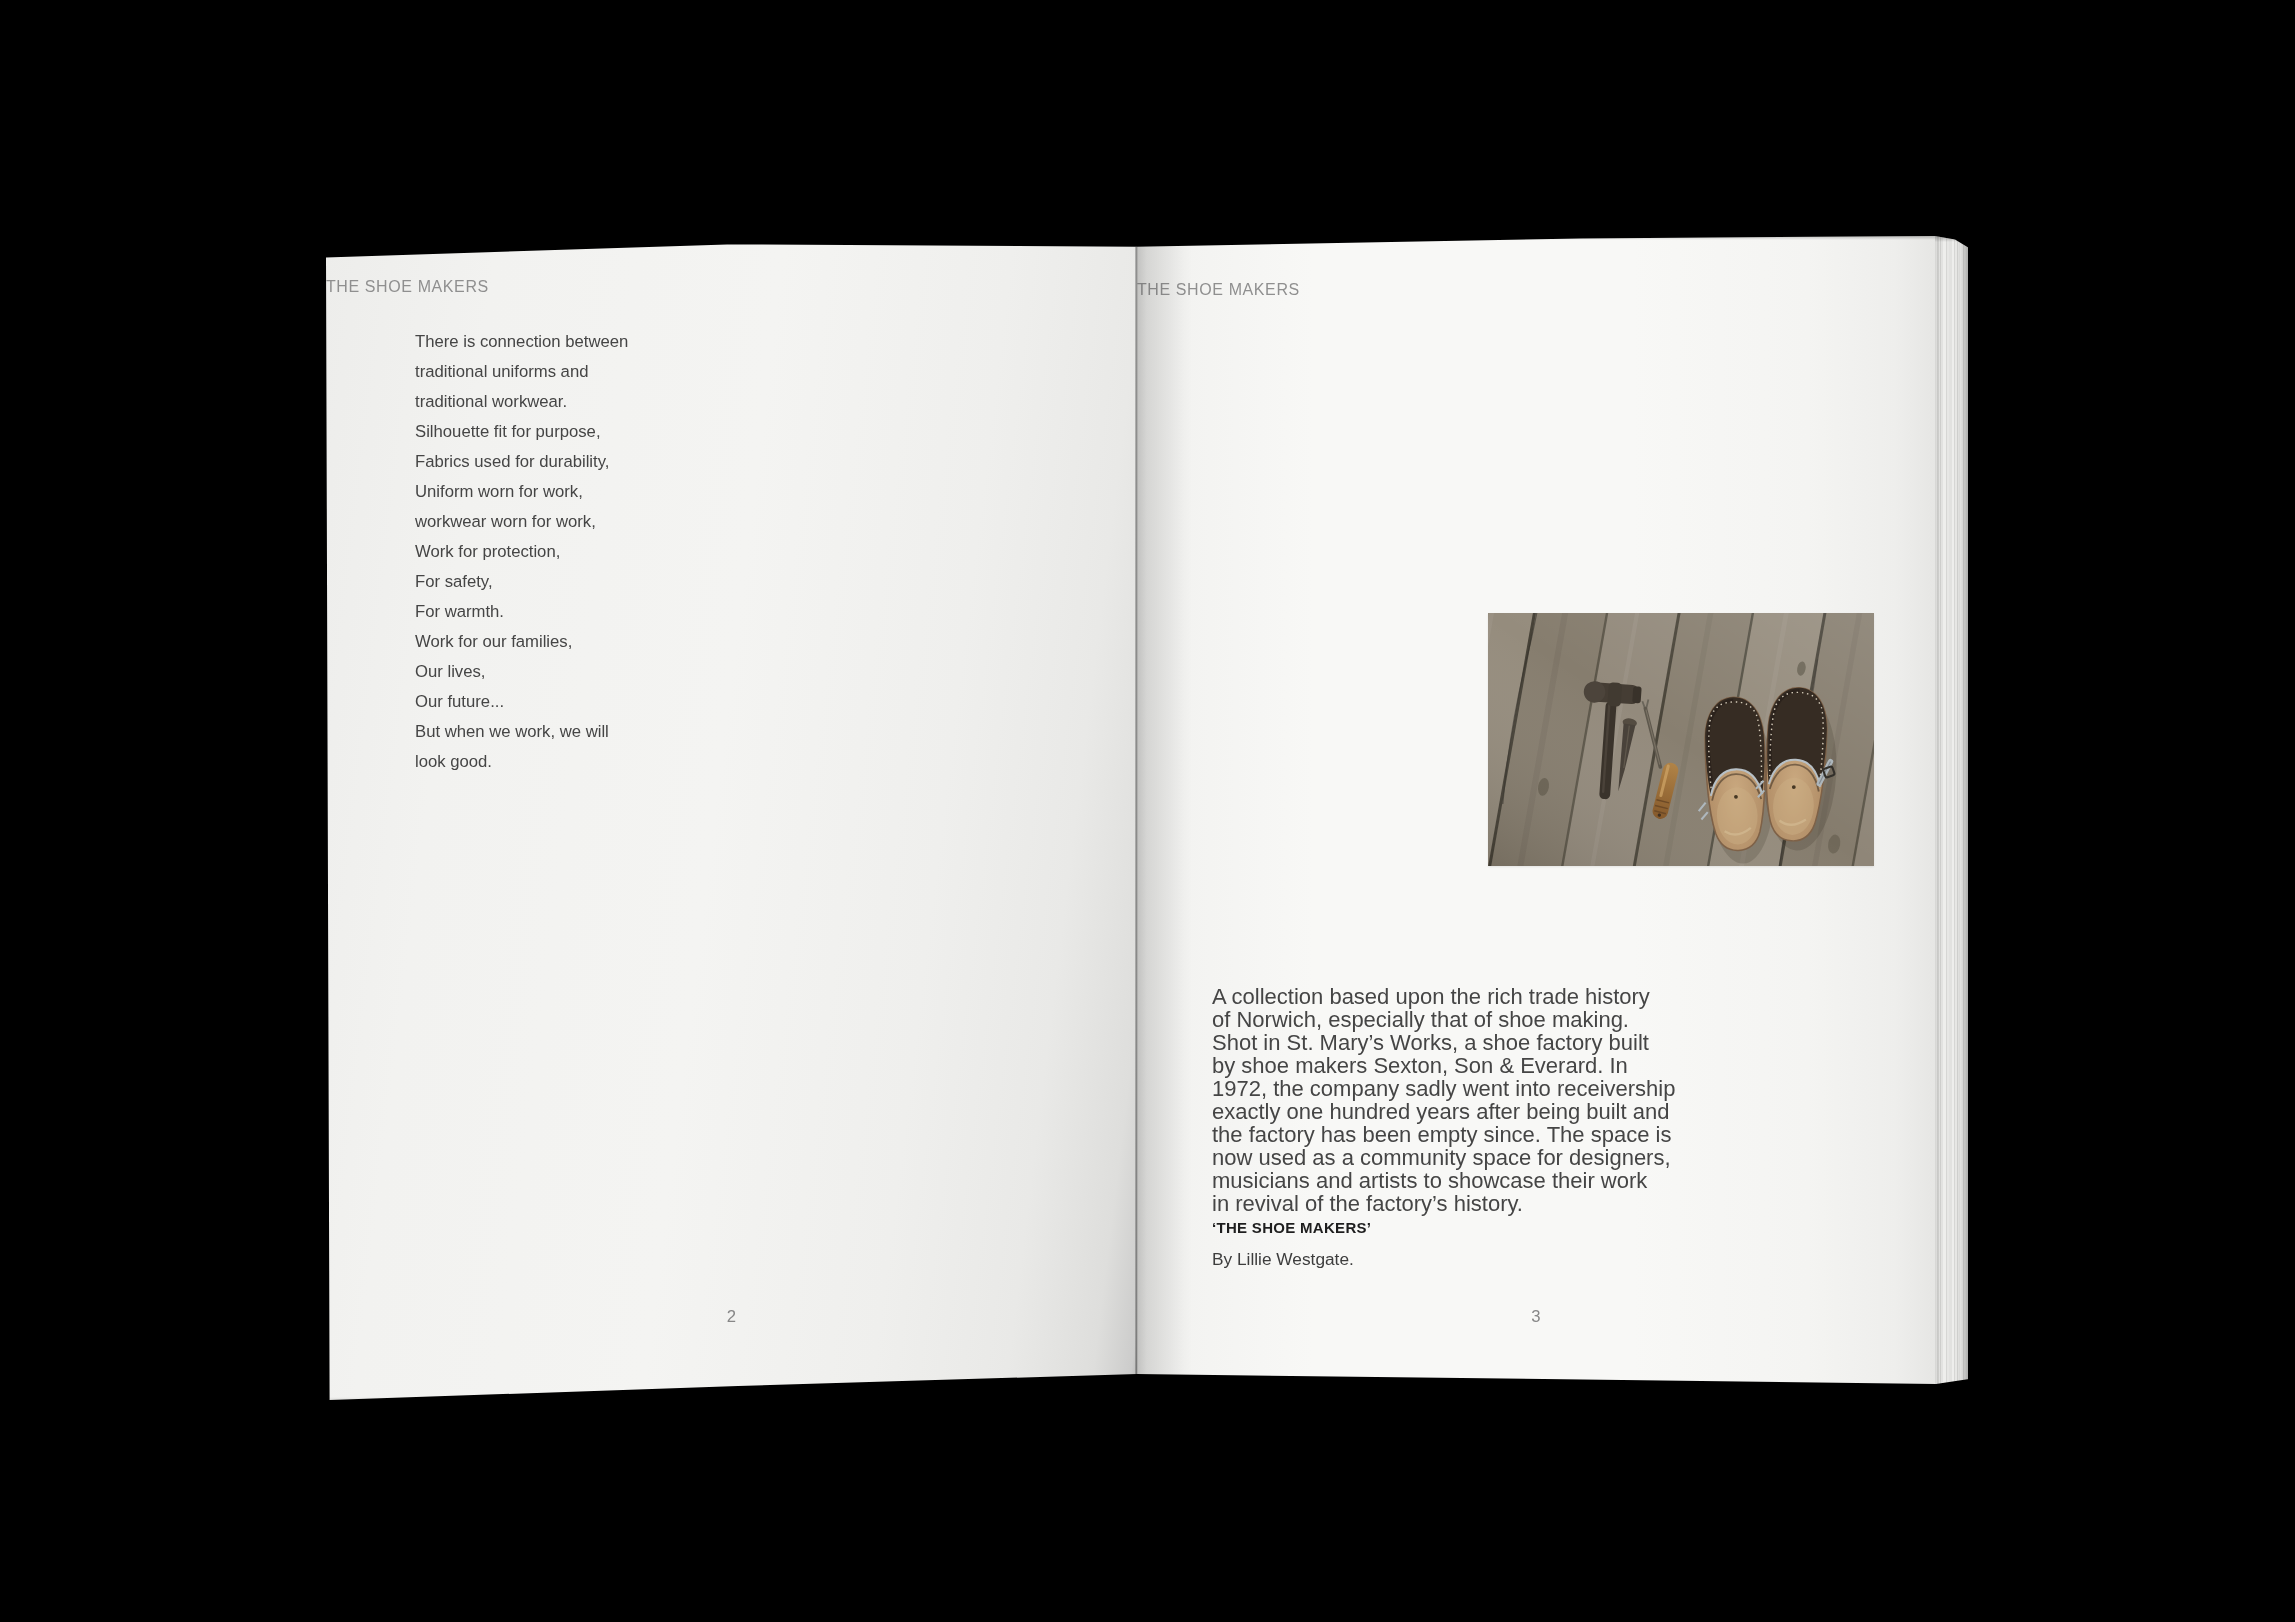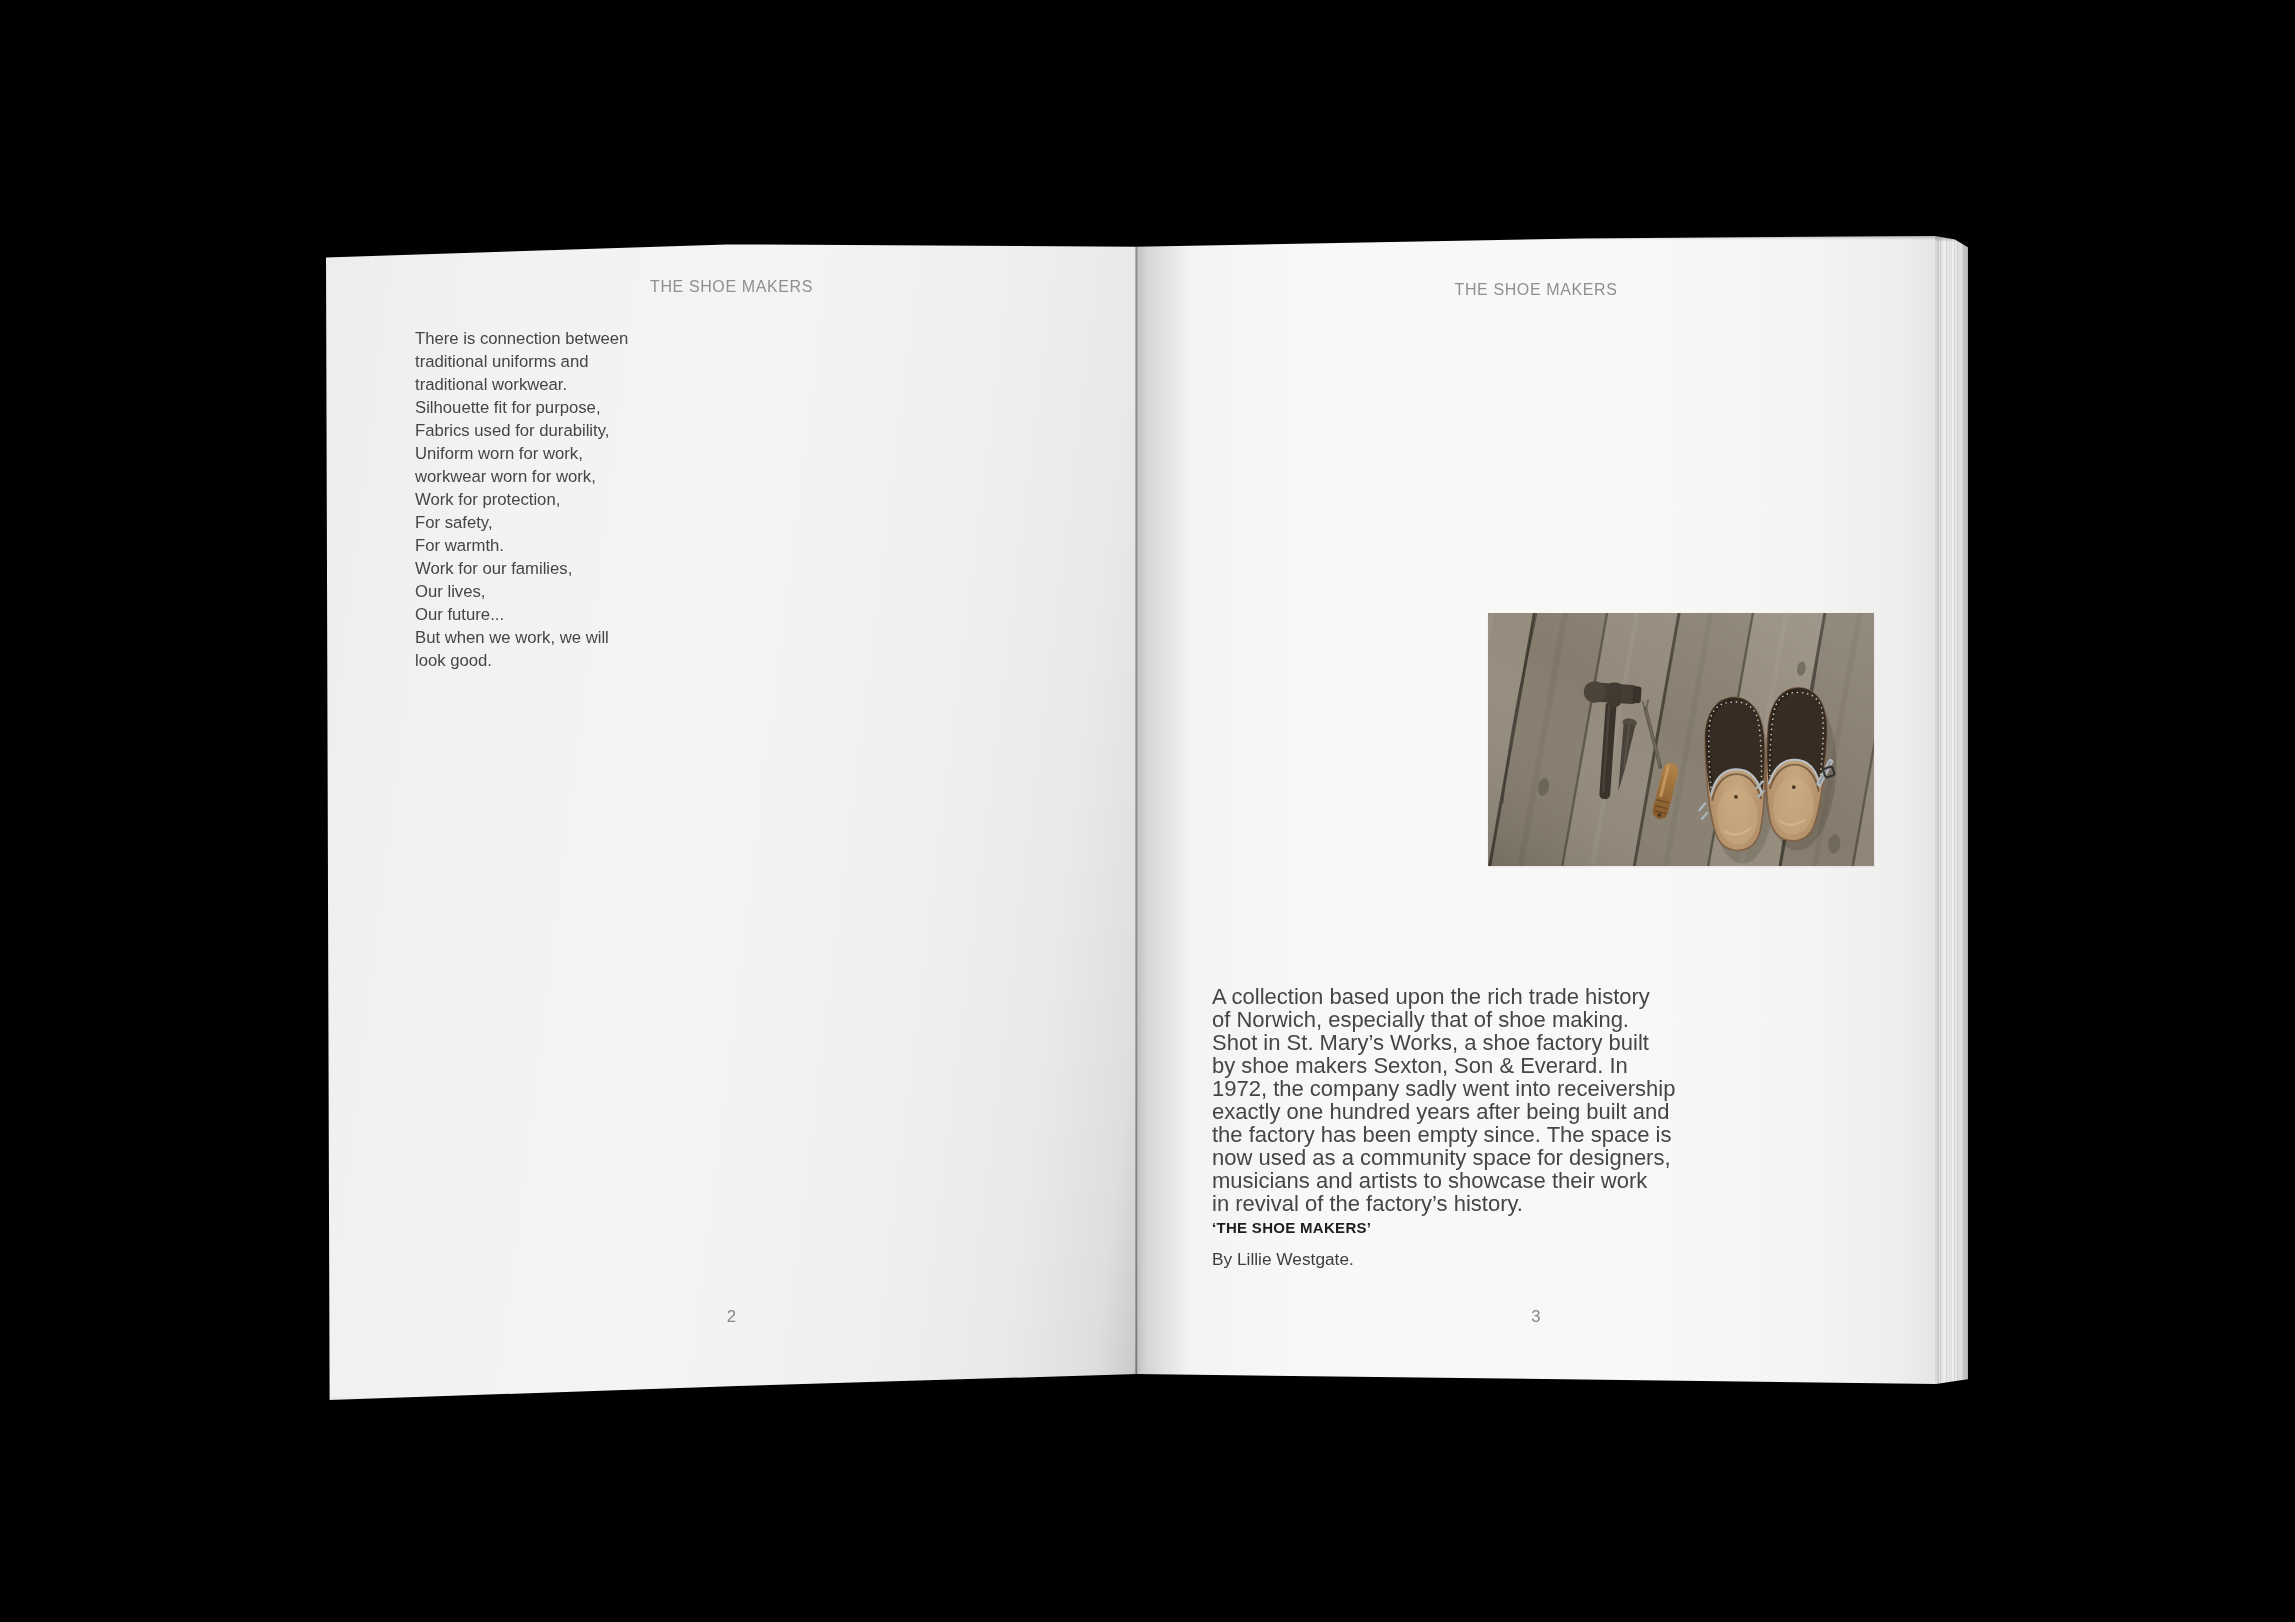--- a/index.html
+++ b/index.html
@@ -56,28 +56,28 @@
     background:
       linear-gradient(to right, rgba(0,0,0,0.10), rgba(0,0,0,0) 18%, rgba(0,0,0,0) 70%, rgba(0,0,0,0.22)),
       repeating-linear-gradient(90deg,
         #eeeeec 0 2.4px, #d6d6d4 2.4px 3.6px, #e7e7e5 3.6px 5.4px, #cfcfcd 5.4px 6px, #e2e2e0 6px 8.4px);
   }
   .page-edge-stack::before{
     content:""; position:absolute; left:0; right:0; top:0; height:6px;
     background:linear-gradient(rgba(0,0,0,0.28), rgba(0,0,0,0));
   }
   .running-header{
-    position:absolute; left:0; width:100%; text-align:center;
+    position:absolute; left:0; width:100%; text-align:left;
     font-size:16px; letter-spacing:0.6px; color:var(--header-text);
   }
   .page-left .running-header{top:42px;}
   .page-right .running-header{top:45px;}
   .poem{
     position:absolute; left:89px; top:91px;
-    font-size:16.7px; line-height:23px; color:var(--body-text);
+    font-size:16.7px; line-height:30px; color:var(--body-text);
     white-space:pre-line;
   }
   .photo-figure{
     position:absolute; left:351px; top:377px; width:386px; height:253px;
     box-shadow:0 0.6px 1.8px rgba(0,0,0,0.08);
   }
   .photo-figure svg{display:block; width:100%; height:100%;}
   .article{
     position:absolute; left:75px; top:749px;
     font-size:22px; line-height:23px; color:var(--body-text);

